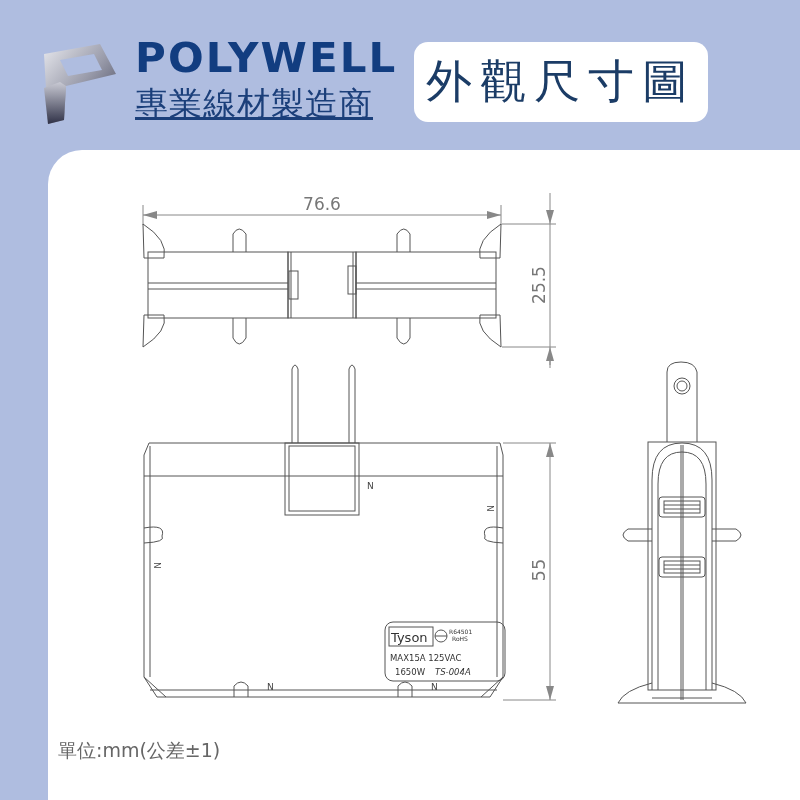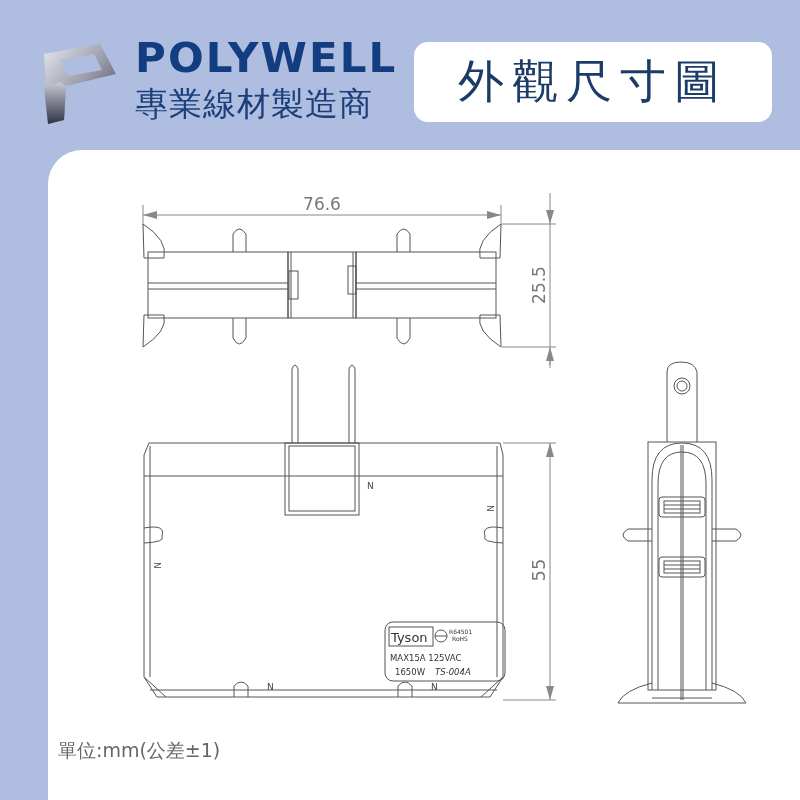--- a/index.html
+++ b/index.html
@@ -1,20 +1,20 @@
 <!DOCTYPE html>
 <html><head>
 <meta charset="utf-8">
 <style>
   html,body{margin:0;padding:0;}
   body{width:800px;height:800px;position:relative;overflow:hidden;background:#afbde0;font-family:"DejaVu Sans",sans-serif;}
   .logo-mark{position:absolute;left:42px;top:40px;width:76px;height:84px;}
   .brand{position:absolute;left:135px;top:38px;font-family:"DejaVu Sans",sans-serif;font-weight:bold;font-size:40px;letter-spacing:2px;color:#123d80;line-height:40px;transform:scaleX(1.05);transform-origin:left;}
-  .tagline{position:absolute;left:135px;top:84px;font-size:33px;color:#1b3f7a;letter-spacing:1px;line-height:40px;}
-  .title-pill{position:absolute;left:414px;top:42px;width:358px;height:80px;background:#fff;border-radius:14px;display:flex;align-items:center;justify-content:center;}
+  .tagline{position:absolute;left:135px;top:84px;font-size:33px;color:#1b3f7a;letter-spacing:1px;line-height:40px;text-decoration:underline;}
+  .title-pill{position:absolute;left:414px;top:42px;width:294px;height:80px;background:#fff;border-radius:14px;display:flex;align-items:center;justify-content:center;}
   .title-pill span{font-size:46px;color:#1b3c66;letter-spacing:8px;}
   .panel{position:absolute;left:48px;top:150px;width:760px;height:660px;background:#fff;border-top-left-radius:34px;}
   .drawing{position:absolute;left:0;top:0;}
   .unit-note{position:absolute;left:58px;top:738px;font-size:19px;color:#666;}
 </style>
 </head>
 <body>
 
 <svg class="logo-mark" viewBox="0 0 76 84">
   <defs>

